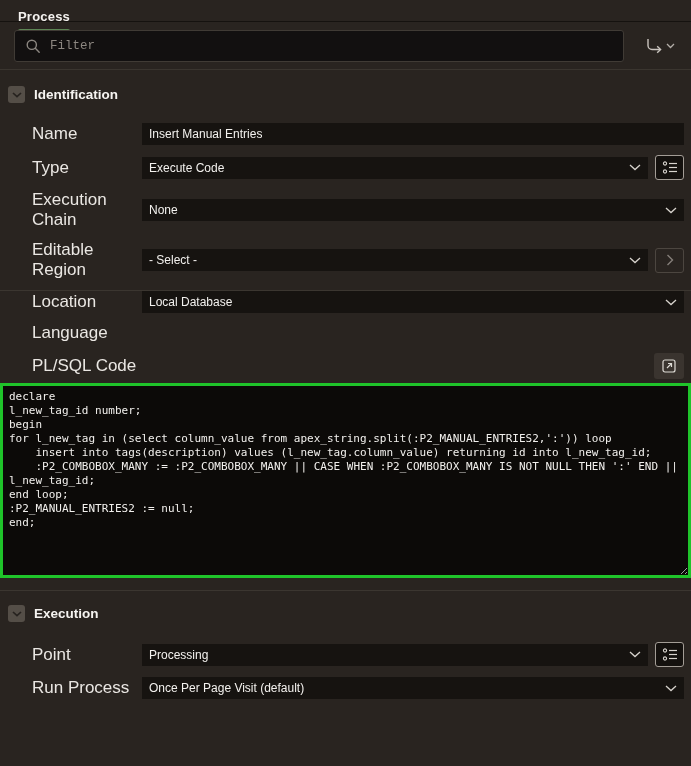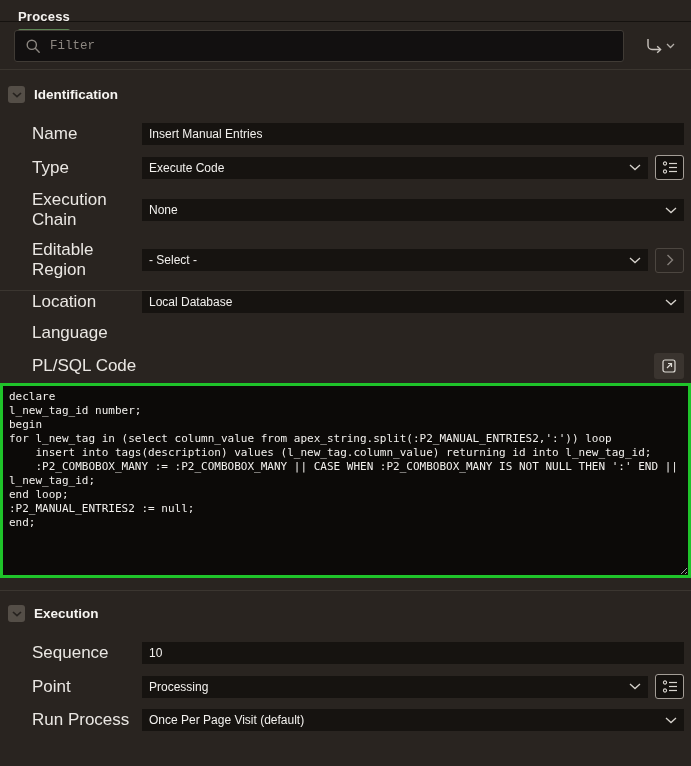--- a/index.html
+++ b/index.html
@@ -276,28 +276,20 @@
     <button class="collapse-btn">
       <span style="display:flex;">
         <svg width="10" height="6" viewBox="0 0 10 6">
             <polyline points="1,1 5,4.7 9,1" fill="none" stroke="#26221f" stroke-width="1.7"></polyline>
           </svg>
       </span>
     </button>
     <span class="section-title">Execution</span>
   </div>
 
-  <div class="row">
-    <span class="row-label">Sequence</span>
-    <div class="control">
-      <div class="field">
-        <span class="val">10</span>
-      </div>
-    </div>
-  </div>
 
   <div class="row">
     <span class="row-label">Point</span>
     <div class="control">
       <div class="field select">
         <span class="val">Processing</span>
         <span class="chev">
           <svg width="12" height="7" viewBox="0 0 12 7">
               <polyline points="1,1 6,5.6 11,1" fill="none" stroke="#d6d2cc" stroke-width="1.3"></polyline>
             </svg>

